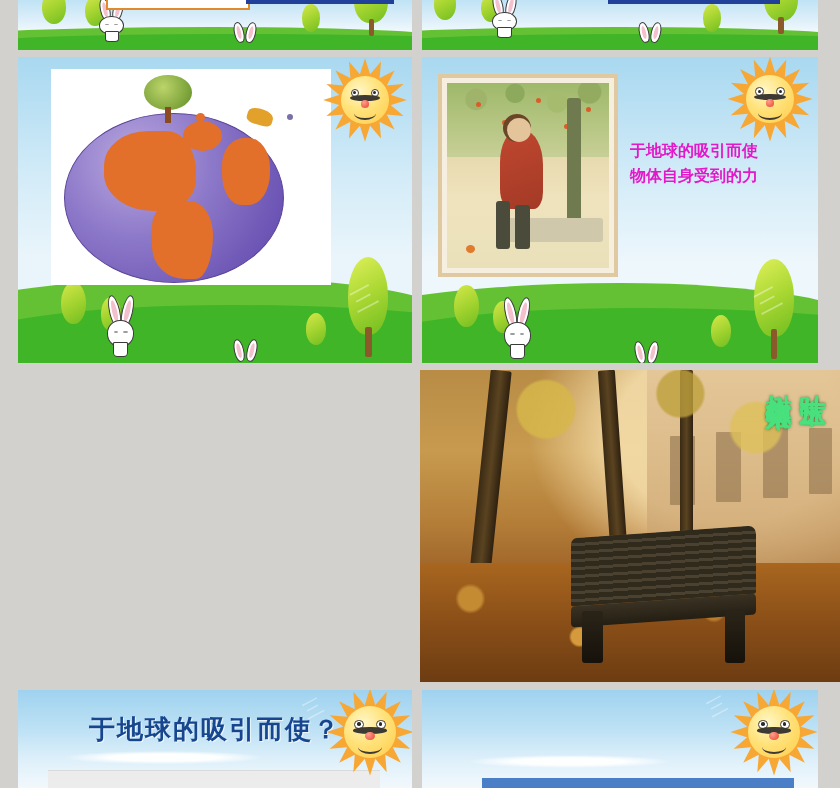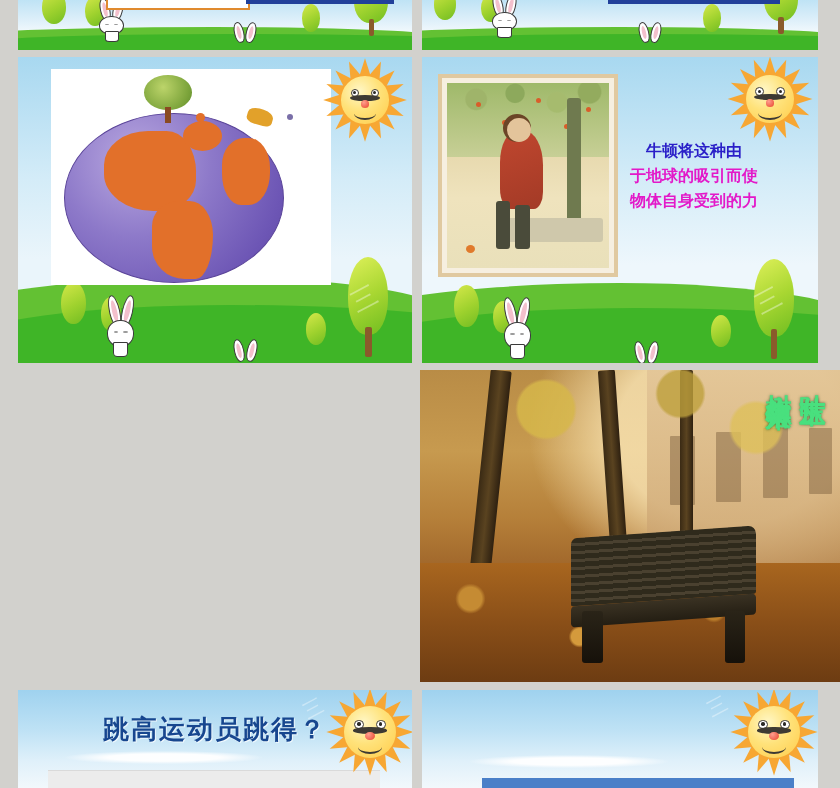--- a/index.html
+++ b/index.html
@@ -368,23 +368,20 @@
         <div class="pt-bench"></div>
         <div class="pt-body"></div>
         <div class="pt-head"></div>
         <div class="pt-leg" style="left:30%;top:64%;width:9%;height:26%;"></div>
         <div class="pt-leg" style="left:42%;top:66%;width:9%;height:24%;"></div>
         <div class="pt-fallen"></div>
       </div>
     </div>
 
     <div style="position:absolute;left:208px;top:82px;width:182px;font-size:16px;font-weight:bold;line-height:1.55;">
-      <div style="text-indent:16px;">
-        <span style="color:#2a1fc8;">牛顿将这种</span><span style="color:#2a1fc8;">由</span>
-      </div>
       <div>
         <span style="color:#e319c9;">于地球的吸引而使</span>
       </div>
       <div>
         <span style="color:#e319c9;">物体自身受到的力</span>
       </div>
     </div>
 
     <div class="sun" style="right:14px;top:8px;width:68px;height:68px;">
       <div class="rays">
@@ -437,21 +434,21 @@
       </div>
       <div class="vtext" style="right:14px;top:4px;font-size:26px;">叶什从上下</div>
       <div class="vtext" style="right:48px;top:4px;font-size:26px;">树为么树落来？</div>
     </div>
   </div>
 
   <div class="slide" style="left:18px;top:690px;width:394px;height:98px;">
     <div class="titlesky">
       <div class="cloudstreak" style="bottom:24%;"></div>
     </div>
-    <div class="bigtitle" style="top:24px;font-size:26px;">跳高运动员跳得？</div>
+    <div class="bigtitle" style="top:24px;font-size:26px;">于地球的吸引而使？</div>
     <div class="whitepanel" style="left:30px;top:80px;width:332px;height:18px;"></div>
     <div class="sun" style="right:6px;top:6px;width:72px;height:72px;">
       <div class="rays">
           <div class="ray" style="transform: translate(-50%, -100%) rotate(0deg) translateY(-21.6px);"></div>
           <div class="ray" style="transform: translate(-50%, -100%) rotate(22.5deg) translateY(-21.6px);"></div>
           <div class="ray" style="transform: translate(-50%, -100%) rotate(45deg) translateY(-21.6px);"></div>
           <div class="ray" style="transform: translate(-50%, -100%) rotate(67.5deg) translateY(-21.6px);"></div>
           <div class="ray" style="transform: translate(-50%, -100%) rotate(90deg) translateY(-21.6px);"></div>
           <div class="ray" style="transform: translate(-50%, -100%) rotate(112.5deg) translateY(-21.6px);"></div>
           <div class="ray" style="transform: translate(-50%, -100%) rotate(135deg) translateY(-21.6px);"></div>

